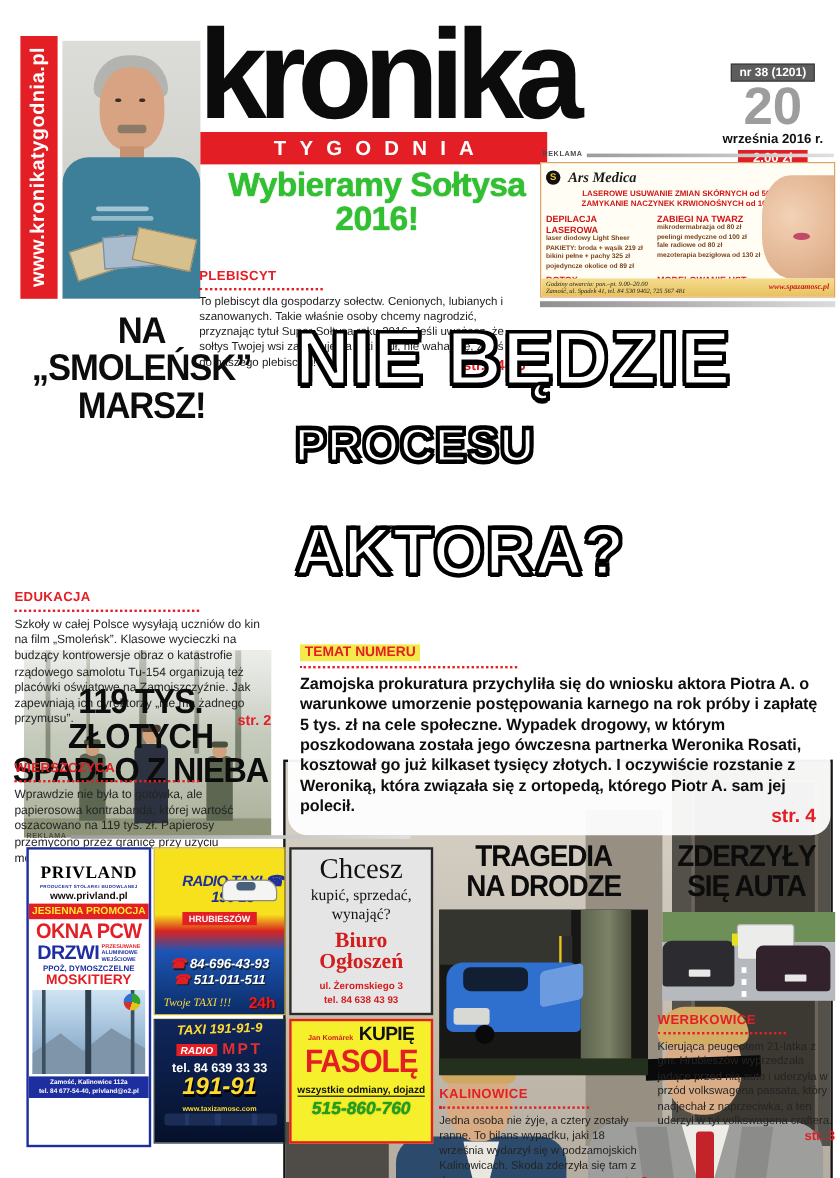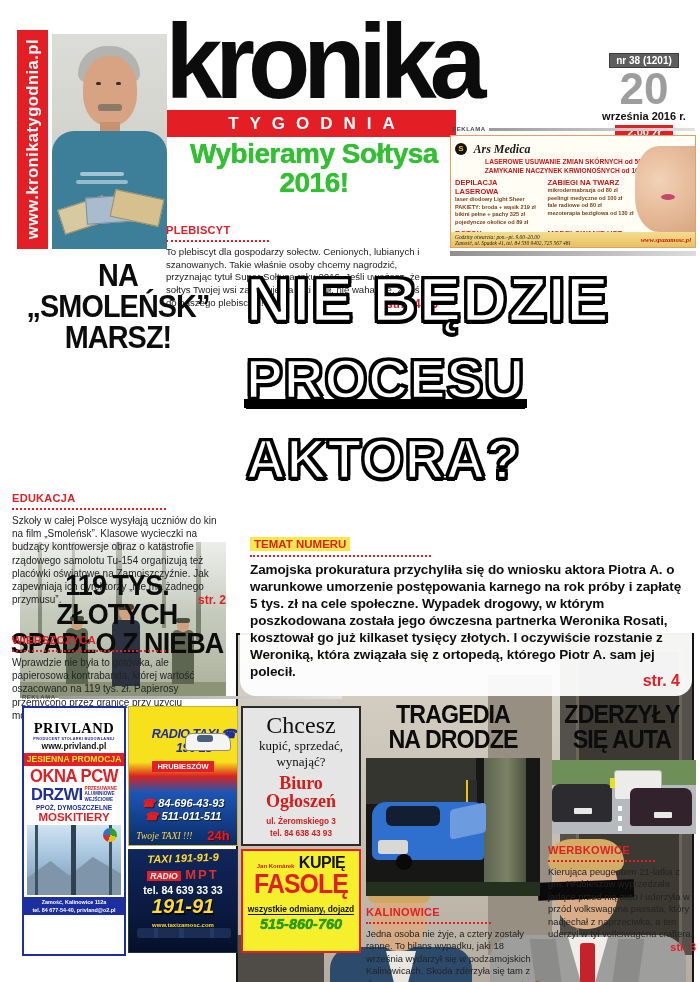--- a/index.html
+++ b/index.html
@@ -269,21 +269,21 @@
     <div class="abs" style="left:300px;top:304px;width:26px;height:120px;background:#8b8b89;transform:skewX(8deg);"></div>
     <div class="abs" style="left:372px;top:304px;width:26px;height:120px;background:#8b8b89;transform:skewX(-8deg);"></div>
     <div class="abs" style="left:330px;top:302px;width:40px;height:70px;background:#efede7;clip-path:polygon(0 0,100% 0,50% 100%);"></div>
     <div class="abs" style="left:342px;top:308px;width:15px;height:110px;background:#c4232a;border-radius:3px;"></div>
     <div class="person-head" style="left:316px;top:216px;width:64px;height:78px;background:#d9ad88;"></div>
     <div class="abs" style="left:310px;top:204px;width:76px;height:32px;background:#d3ad66;border-radius:26px 26px 10px 10px;"></div>
     <div class="censor" style="left:300px;top:246px;width:96px;height:18px;transform:rotate(-2deg);"></div>
   </div>
 
   <div class="abs bighl" style="left:246px;top:268px;font-size:63px;">NIE BĘDZIE</div>
-  <div class="abs bighl" style="left:246px;top:352px;font-size:55px;text-decoration:underline;">PROCESU</div>
+  <div class="abs bighl" style="left:246px;top:352px;font-size:39px;">PROCESU</div>
   <div class="abs bighl" style="left:246px;top:432px;font-size:55px;">AKTORA?</div>
 
   <div class="abs blob" style="left:240px;top:528px;width:452px;height:168px;">
     <span class="kicker-hi">TEMAT NUMERU</span>
     <div class="dots" style="width:42%;margin-top:3px;"></div>
     <div class="featbody">Zamojska prokuratura przychyliła się do wniosku aktora Piotra A. o warunkowe umorzenie postępowania karnego na rok próby i zapłatę 5 tys. zł na cele społeczne. Wypadek drogowy, w którym poszkodowana została jego ówczesna partnerka Weronika Rosati, kosztował go już kilkaset tysięcy złotych. I oczywiście rozstanie z Weroniką, która związała się z ortopedą, którego Piotr A. sam jej polecił.</div>
     <span class="pref abs" style="right:12px;bottom:6px;font-size:16px;">str. 4</span>
   </div>
 
   <div class="abs rekl" style="left:22px;top:694px;width:320px;">

